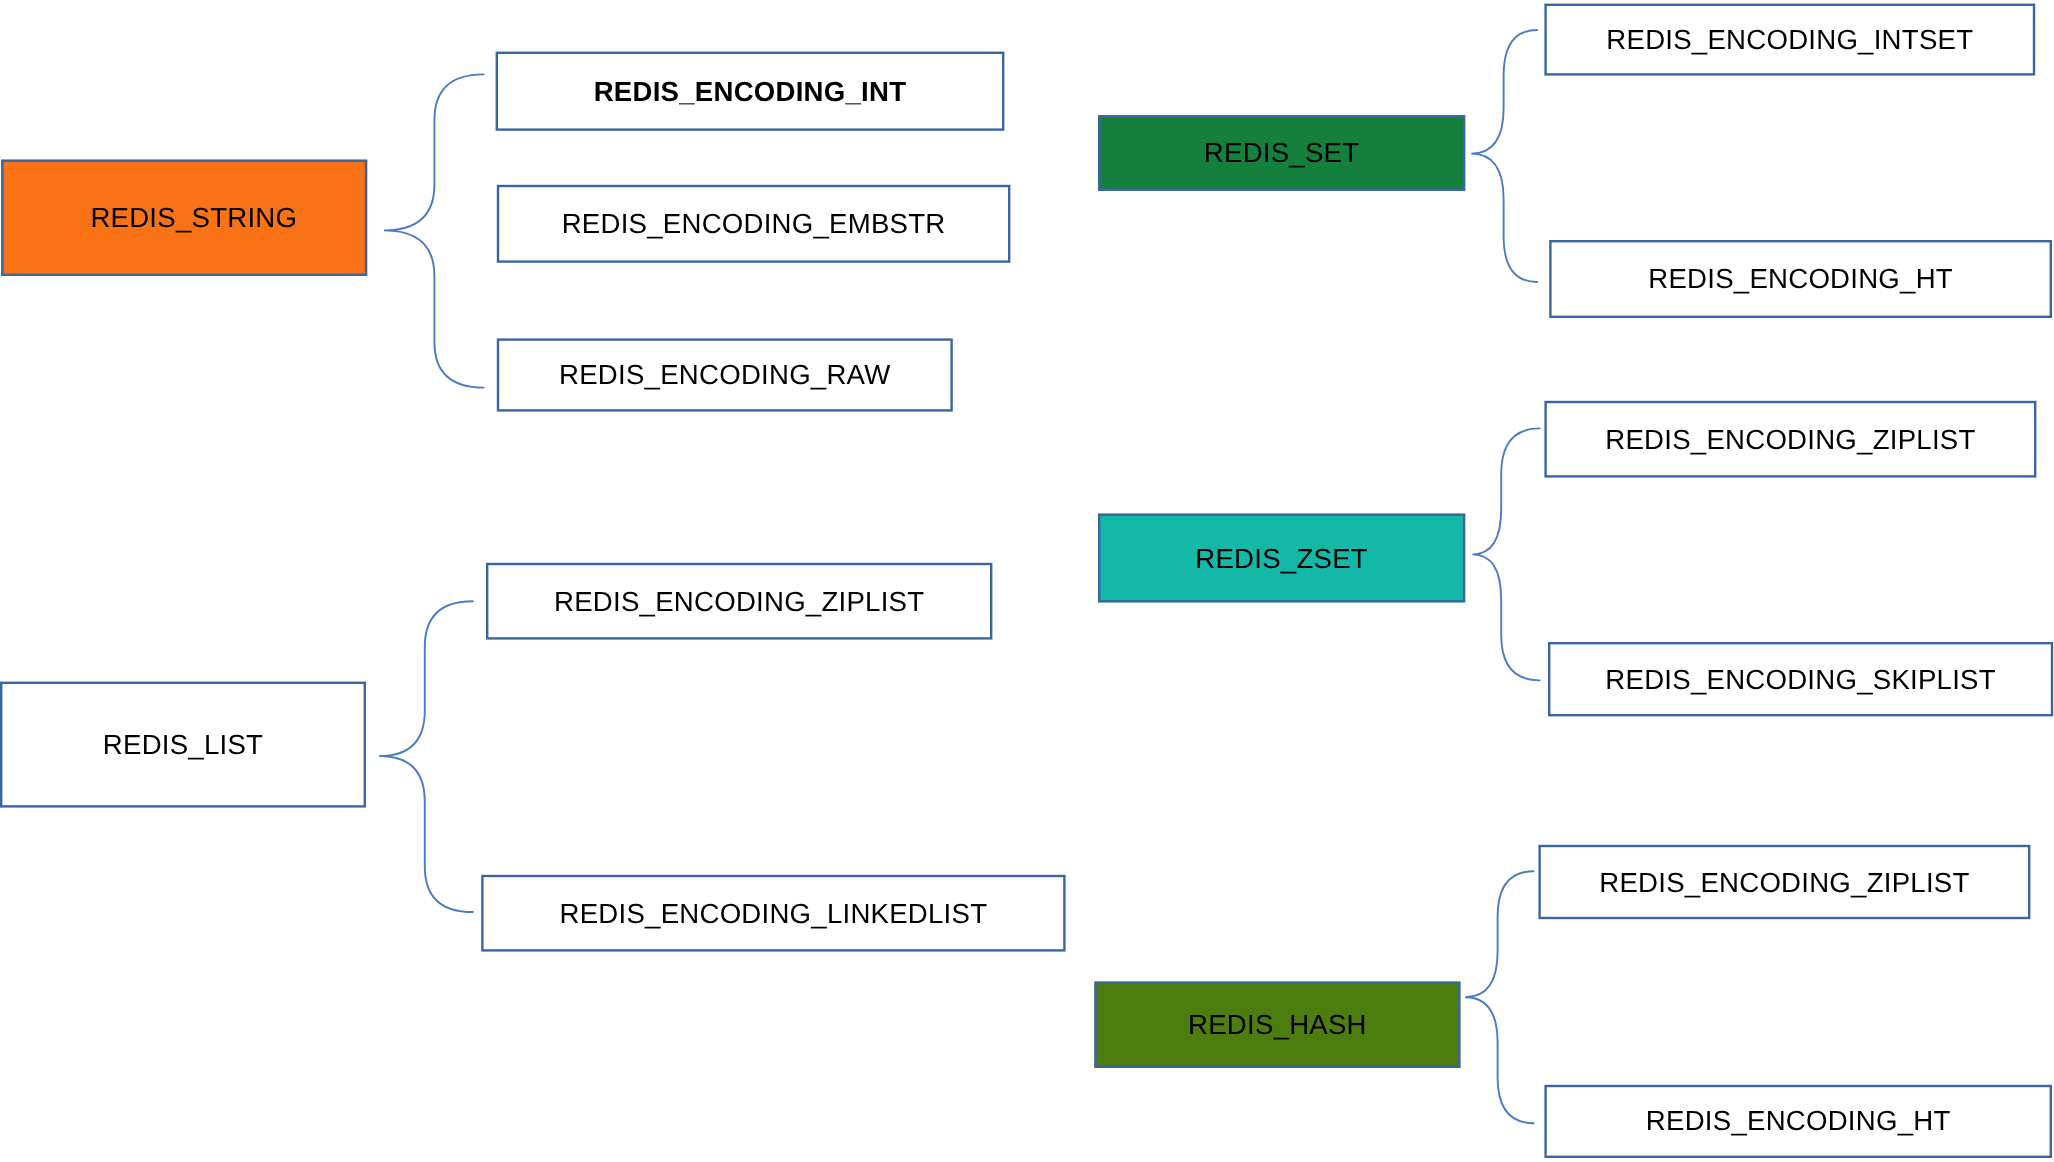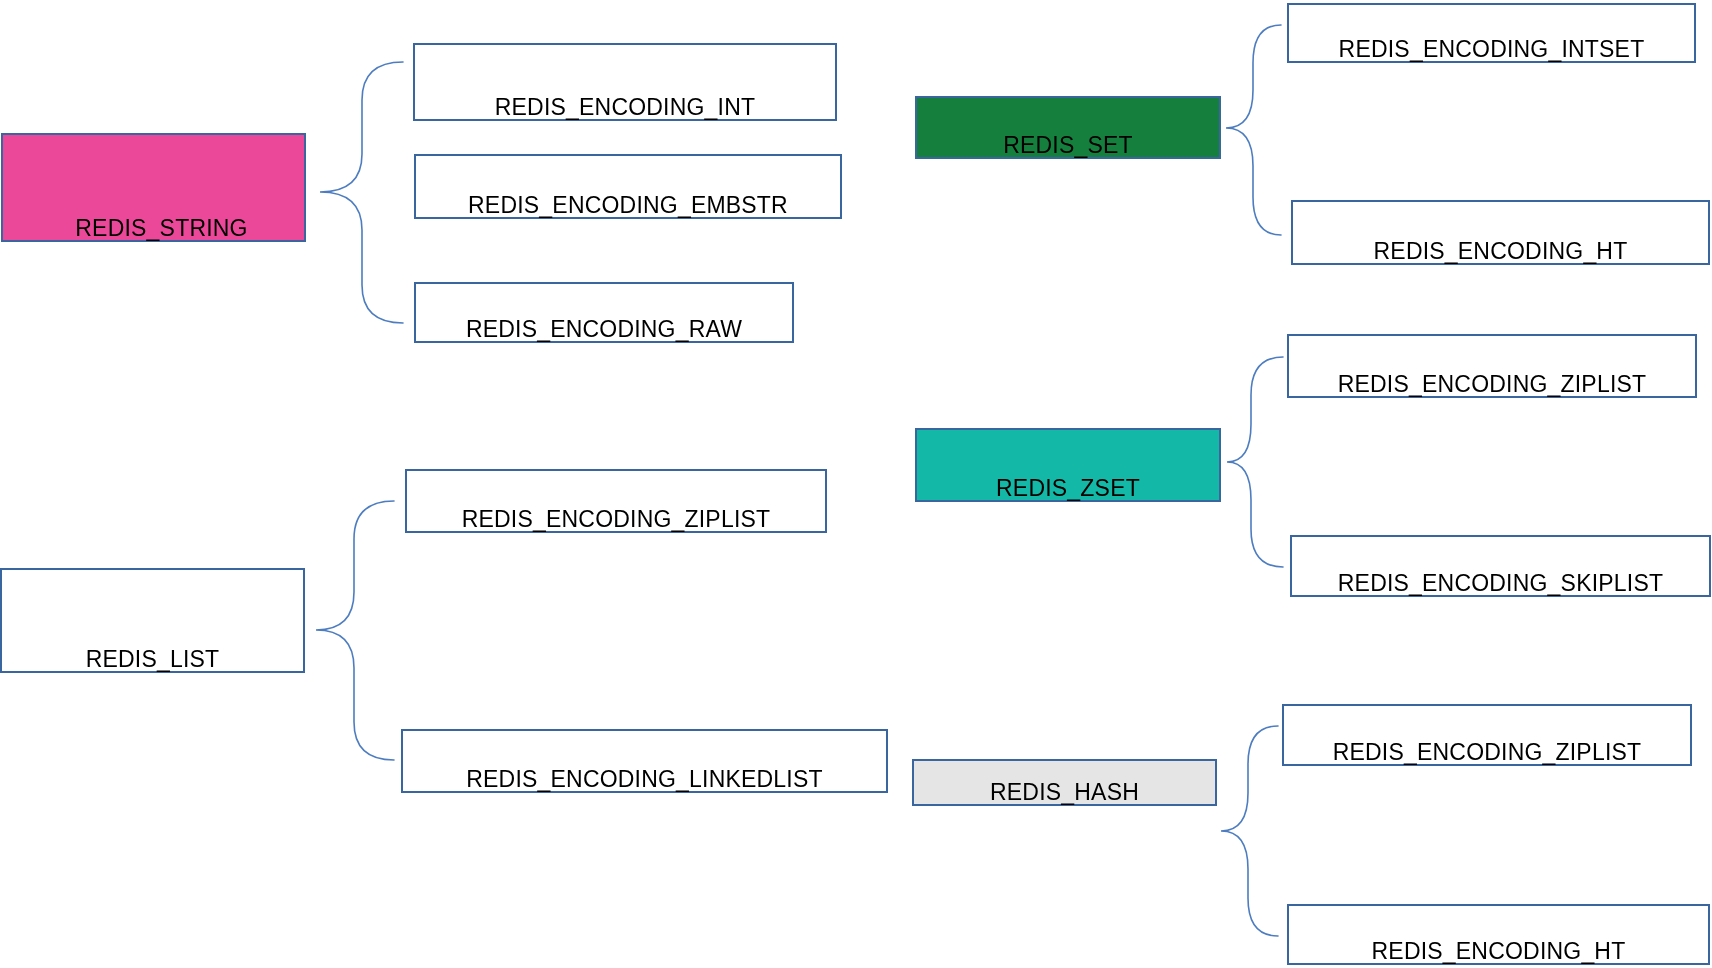--- a/index.html
+++ b/index.html
@@ -22,21 +22,21 @@
     width: 1712px;
     height: 968px;
     pointer-events: none;
   }
   .node {
     position: absolute;
     box-sizing: border-box;
     background: #ffffff;
     border: 2px solid #3A66A0;
     display: flex;
-    align-items: flex-end;
+    align-items: center;
     justify-content: center;
   }
   .node-label {
     font-size: 23px;
     color: #000000;
     letter-spacing: 0.2px;
     white-space: nowrap;
     line-height: 1;
   }
 </style>
@@ -45,24 +45,24 @@
 
 <div class="canvas" style="width: 1712px; height: 968px; background: rgb(255, 255, 255);">
   <svg id="connectors" viewBox="0 0 1712 968" xmlns="http://www.w3.org/2000/svg">
       <path d="M 403 62 Q 362 62 362 100 L 362 154 Q 362 192 320 192 Q 362 192 362 230 L 362 285 Q 362 323 403 323" fill="none" stroke="#4D7DC0" stroke-width="1.6" stroke-linecap="round"></path>
       <path d="M 394 501 Q 354 501 354 539 L 354 592 Q 354 630 316 630 Q 354 630 354 668 L 354 722 Q 354 760 394 760" fill="none" stroke="#4D7DC0" stroke-width="1.6" stroke-linecap="round"></path>
       <path d="M 1281 25 Q 1253 25 1253 63 L 1253 90 Q 1253 128 1226 128 Q 1253 128 1253 166 L 1253 197 Q 1253 235 1281 235" fill="none" stroke="#4D7DC0" stroke-width="1.6" stroke-linecap="round"></path>
       <path d="M 1283 357 Q 1251 357 1251 395 L 1251 424 Q 1251 462 1227 462 Q 1251 462 1251 500 L 1251 529 Q 1251 567 1283 567" fill="none" stroke="#4D7DC0" stroke-width="1.6" stroke-linecap="round"></path>
       <path d="M 1278 726 Q 1248 726 1248 764 L 1248 793 Q 1248 831 1221 831 Q 1248 831 1248 869 L 1248 898 Q 1248 936 1278 936" fill="none" stroke="#4D7DC0" stroke-width="1.6" stroke-linecap="round"></path>
     </svg>
   <div id="nodes">
-      <div class="node" style="left: 1px; top: 133px; width: 305px; height: 109px; border-color: rgb(58, 102, 160); background: #ec4899; padding-left: 16px;">
+      <div class="node" style="left: 1px; top: 133px; width: 305px; height: 97px; border-color: rgb(58, 102, 160); background: #f97316; padding-left: 16px;">
         <span class="node-label" style="color: rgb(0, 0, 0);">REDIS_STRING</span>
       </div>
-      <div class="node" style="left: 413px; top: 43px; width: 424px; height: 78px; border-color: rgb(58, 102, 160); background: rgb(255, 255, 255);">
+      <div class="node" style="left: 413px; top: 43px; width: 424px; height: 66px; border-color: rgb(58, 102, 160); background: rgb(255, 255, 255); font-weight: bold;">
         <span class="node-label" style="color: rgb(0, 0, 0);">REDIS_ENCODING_INT</span>
       </div>
       <div class="node" style="left: 414px; top: 154px; width: 428px; height: 65px; border-color: rgb(58, 102, 160); background: rgb(255, 255, 255);">
         <span class="node-label" style="color: rgb(0, 0, 0);">REDIS_ENCODING_EMBSTR</span>
       </div>
       <div class="node" style="left: 414px; top: 282px; width: 380px; height: 61px; border-color: rgb(58, 102, 160); background: rgb(255, 255, 255);">
         <span class="node-label" style="color: rgb(0, 0, 0);">REDIS_ENCODING_RAW</span>
       </div>
       <div class="node" style="left: 0px; top: 568px; width: 305px; height: 105px; border-color: rgb(58, 102, 160); background: rgb(255, 255, 255);">
         <span class="node-label" style="color: rgb(0, 0, 0);">REDIS_LIST</span>
@@ -84,21 +84,21 @@
       </div>
       <div class="node" style="left: 915px; top: 428px; width: 306px; height: 74px; border-color: rgb(58, 102, 160); background: #14b8a6;">
         <span class="node-label" style="color: rgb(0, 0, 0);">REDIS_ZSET</span>
       </div>
       <div class="node" style="left: 1287px; top: 334px; width: 410px; height: 64px; border-color: rgb(58, 102, 160); background: rgb(255, 255, 255);">
         <span class="node-label" style="color: rgb(0, 0, 0);">REDIS_ENCODING_ZIPLIST</span>
       </div>
       <div class="node" style="left: 1290px; top: 535px; width: 421px; height: 62px; border-color: rgb(58, 102, 160); background: rgb(255, 255, 255);">
         <span class="node-label" style="color: rgb(0, 0, 0);">REDIS_ENCODING_SKIPLIST</span>
       </div>
-      <div class="node" style="left: 912px; top: 759px; width: 305px; height: 47px; border-color: rgb(58, 102, 160); background: #e5e5e5;">
+      <div class="node" style="left: 912px; top: 818px; width: 305px; height: 72px; border-color: rgb(58, 102, 160); background: #4d7c0f;">
         <span class="node-label" style="color: rgb(0, 0, 0);">REDIS_HASH</span>
       </div>
       <div class="node" style="left: 1282px; top: 704px; width: 410px; height: 62px; border-color: rgb(58, 102, 160); background: rgb(255, 255, 255);">
         <span class="node-label" style="color: rgb(0, 0, 0);">REDIS_ENCODING_ZIPLIST</span>
       </div>
       <div class="node" style="left: 1287px; top: 904px; width: 423px; height: 61px; border-color: rgb(58, 102, 160); background: rgb(255, 255, 255);">
         <span class="node-label" style="color: rgb(0, 0, 0);">REDIS_ENCODING_HT</span>
       </div>
     </div>
 </div>

